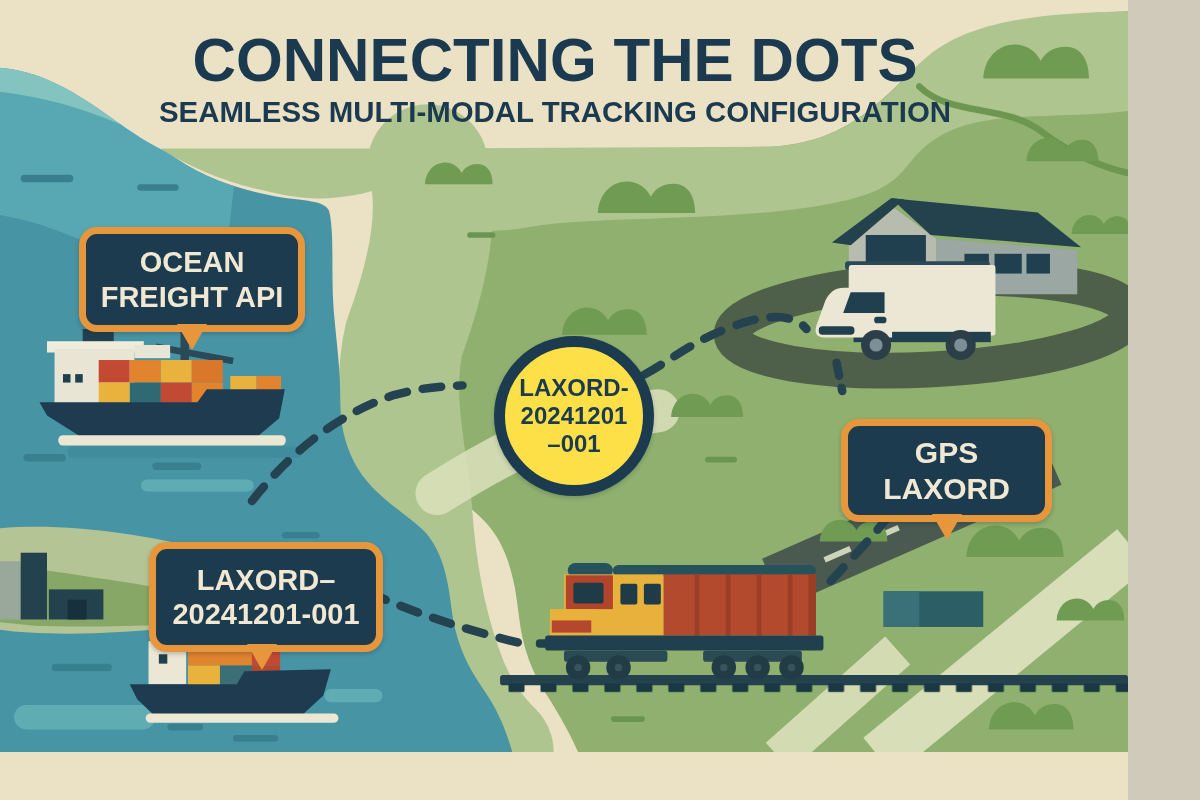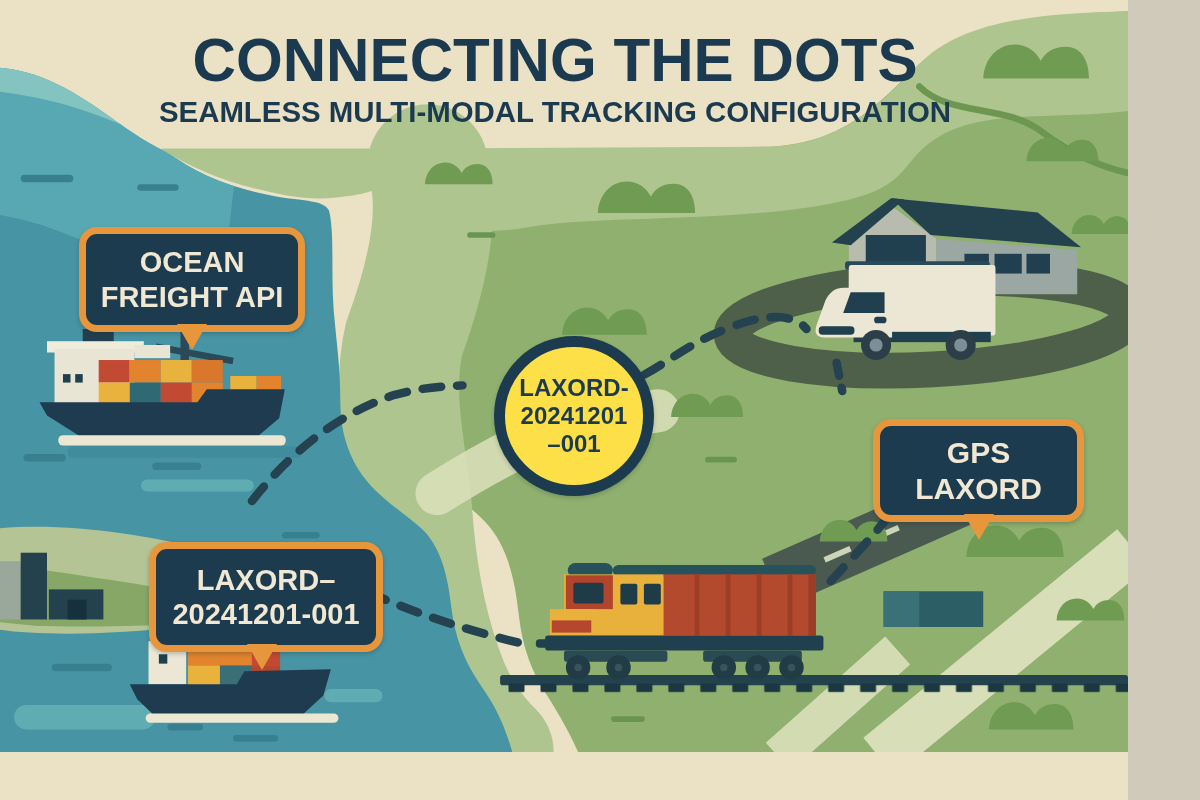--- a/index.html
+++ b/index.html
@@ -28,21 +28,21 @@
   }
   .callout .ln{white-space:nowrap;}
   .tail{
     position:absolute;bottom:-25px;left:50%;transform:translateX(-50%);
     width:0;height:0;border-style:solid;border-color:transparent;
     border-width:26px 15px 0 15px;border-top-color:#e8963b;
   }
   .co-ocean{left:79px;top:227px;width:226px;height:105px;font-size:29px;}
   .co-ship-id{left:149px;top:542px;width:234px;height:110px;font-size:29px;}
   .co-ship-id .tail{left:48%;}
-  .co-gps{left:841px;top:419px;width:211px;height:103px;font-size:30px;margin-left:32px;}
+  .co-gps{left:841px;top:419px;width:211px;height:103px;font-size:30px;}
   .hub-circle{
     position:absolute;left:494px;top:336px;width:160px;height:160px;
     box-sizing:border-box;border-radius:50%;
     background:#fde047;border:11px solid #1c3b4e;color:#1c3b4e;
     font-weight:bold;font-size:24px;line-height:1.16;text-align:center;
     display:flex;flex-direction:column;align-items:center;justify-content:center;
     box-shadow:0 2px 4px rgba(20,40,50,.2);
   }
 </style>
 </head>

